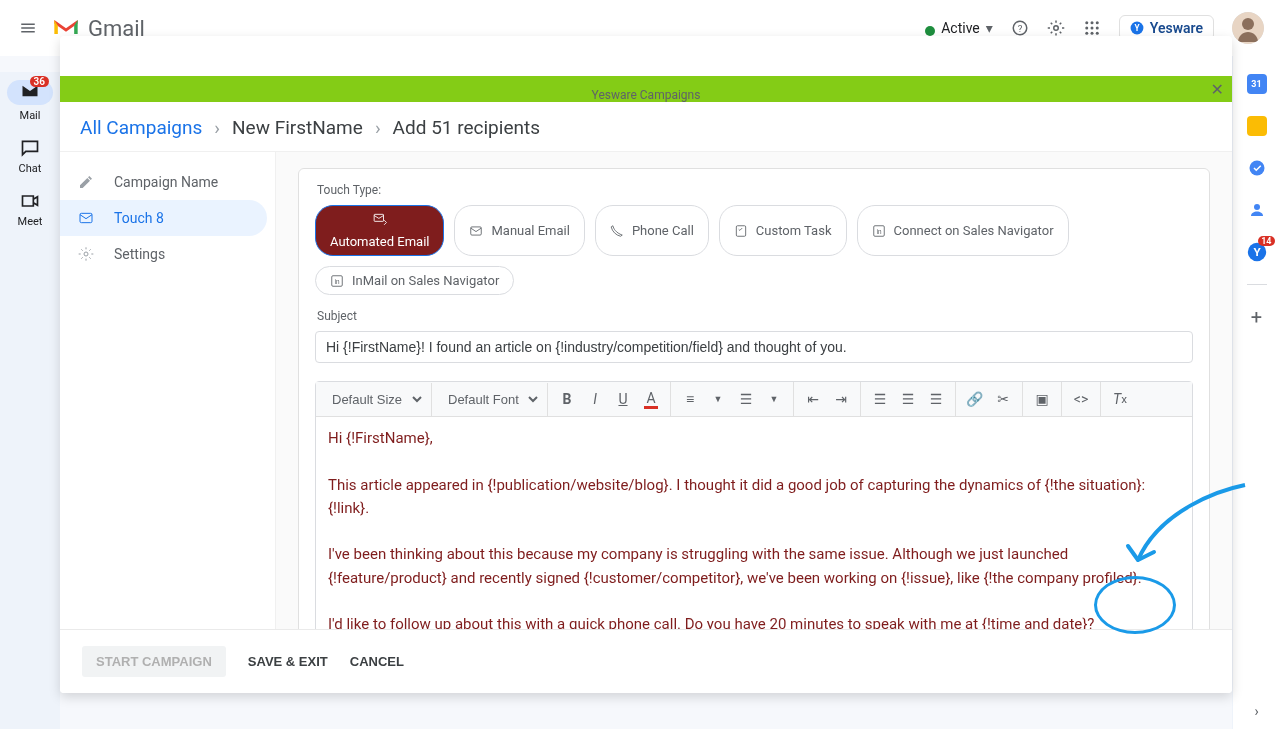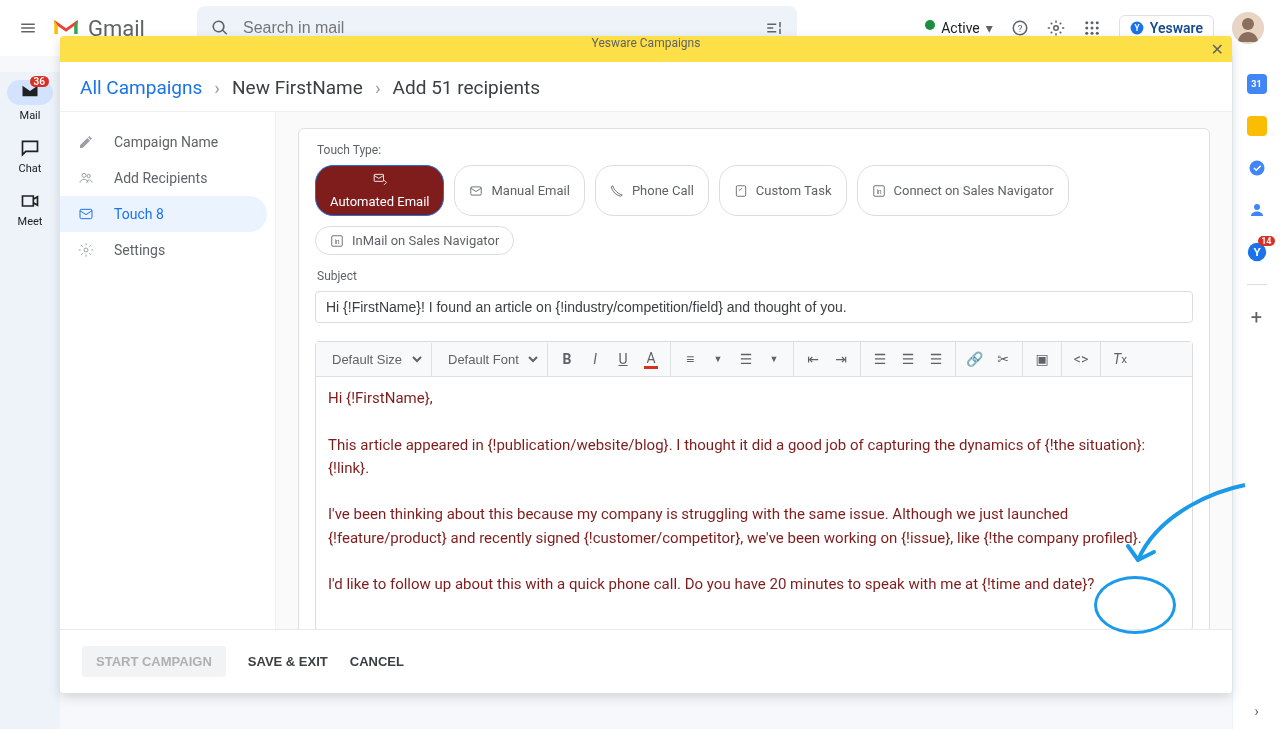--- a/index.html
+++ b/index.html
@@ -31,21 +31,21 @@
   flex: 1; max-width: 600px;
   background: #eef3fa; border-radius: 8px;
   height: 44px; display: flex; align-items: center;
   padding: 0 14px; gap: 14px; color:#5f6368;
 }
 .search-input {
   flex: 1; border: none; background: transparent;
   font-size: 16px; outline: none; color:#5f6368;
 }
 .header-right { display: flex; align-items: center; gap: 18px; margin-left: auto; color:#5f6368;}
-.active-chip { display:flex; align-items:flex-start; gap:6px; color:#202124; font-size:14px;}
+.active-chip { display:flex; align-items:flex-end; gap:6px; color:#202124; font-size:14px;}
 .active-dot { width:10px; height:10px; border-radius:50%; background:#1e8e3e;}
 .yesware-badge {
   display:flex; align-items:center; gap:6px;
   border:1px solid #e0e0e0; border-radius:6px;
   padding:4px 10px; font-size:14px; font-weight:600; color:#1a73e8;
 }
 .avatar { width:32px; height:32px; border-radius:50%; background:#ddd; overflow:hidden; display:flex; align-items:center; justify-content:center;}
 
 
 .left-rail {
@@ -67,22 +67,22 @@
 
 
 .modal {
   position:absolute; left:60px; right:48px; top:36px; bottom:36px;
   background:#fff; border-radius:4px;
   box-shadow: 0 4px 12px rgba(0,0,0,0.15);
   display:flex; flex-direction:column;
   overflow:hidden;
 }
 .modal-titlebar {
-  height:26px; background:#fde047; display:flex; align-items:flex-start;
-  justify-content:center; position:relative; font-size:12px; color:#5f6368;
+  height:26px; background:#84cc16; display:flex; align-items:flex-end;
+  justify-content:center; position:relative; font-size:12px; color:#5f6368;margin-top:40px;
 }
 .modal-close { position:absolute; right:8px; top:4px; color:#5f6368; font-size:16px; cursor:pointer;}
 
 
 .breadcrumb {
   padding: 14px 20px 12px; font-size:19px; display:flex; align-items:center; gap:12px;
   border-bottom:1px solid #f0f0f0;
 }
 .bc-link { color:#1a73e8; cursor:pointer;}
 .bc-sep { color:#9aa0a6;}
@@ -176,29 +176,20 @@
       </svg>
   </div>
   <div class="gmail-logo">
     <svg class="gmail-logo-icon" viewBox="0 0 24 18">
         <path fill="#ea4335" d="M2 3l10 7L22 3v3l-10 7L2 6z"></path>
         <path fill="#fbbc04" d="M2 3v12h3V8z"></path>
         <path fill="#34a853" d="M22 3v12h-3V8z"></path>
         <path fill="#c5221f" d="M2 15h3V8L2 6z" opacity="0"></path>
       </svg>
     <span class="gmail-logo-text">Gmail</span>
-  </div>
-  <div class="search-wrap">
-    <svg class="svg" viewBox="0 0 24 24">
-        <path fill="#5f6368" d="M10 2a8 8 0 105.3 14l5 5 1.4-1.4-5-5A8 8 0 0010 2zm0 2a6 6 0 110 12 6 6 0 010-12z"></path>
-      </svg>
-    <input class="search-input" placeholder="Search in mail" style="">
-    <svg class="svg" viewBox="0 0 24 24">
-        <path fill="#5f6368" d="M3 6h12v2H3zM3 11h8v2H3zM3 16h12v2H3zM19 4v7h2V4zM19 13v7h2v-7z"></path>
-      </svg>
   </div>
   <div class="header-right">
     <div class="active-chip">
       <span class="active-dot"></span>
       <span>Active</span>
       <span style="color:#5f6368">▾</span>
     </div>
     <svg class="svg" viewBox="0 0 24 24">
         <circle cx="12" cy="12" r="9" fill="none" stroke="#5f6368" stroke-width="2"></circle>
         <text x="12" y="17" text-anchor="middle" font-size="13" fill="#5f6368">?</text>
@@ -301,28 +292,20 @@
     <span class="bc-current">Add 51 recipients</span>
   </div>
 
   <div class="modal-body">
     <div class="sidebar">
       <div class="sb-item">
         <svg class="sb-icon" viewBox="0 0 24 24">
             <path fill="currentColor" d="M3 17l11-11 4 4L7 21H3zM15 5l2-2 4 4-2 2z"></path>
           </svg>
         <span>Campaign Name</span>
-      </div>
-      <div class="sb-item">
-        <svg class="sb-icon" viewBox="0 0 24 24">
-            <circle cx="9" cy="8" r="3" fill="none" stroke="currentColor" stroke-width="1.5"></circle>
-            <circle cx="16" cy="9" r="2.5" fill="none" stroke="currentColor" stroke-width="1.5"></circle>
-            <path d="M3 19c0-3 3-5 6-5s6 2 6 5M13 19c0-2.5 2-4 4-4s4 1.5 4 4" fill="none" stroke="currentColor" stroke-width="1.5"></path>
-          </svg>
-        <span>Add Recipients</span>
       </div>
       <div class="sb-item active">
         <svg class="sb-icon" viewBox="0 0 24 24">
             <rect x="3" y="5" width="18" height="14" rx="2" fill="none" stroke="currentColor" stroke-width="1.5"></rect>
             <path d="M3 7l9 6 9-6" fill="none" stroke="currentColor" stroke-width="1.5"></path>
           </svg>
         <span>Touch 8</span>
       </div>
       <div class="sb-item">
         <svg class="sb-icon" viewBox="0 0 24 24">

